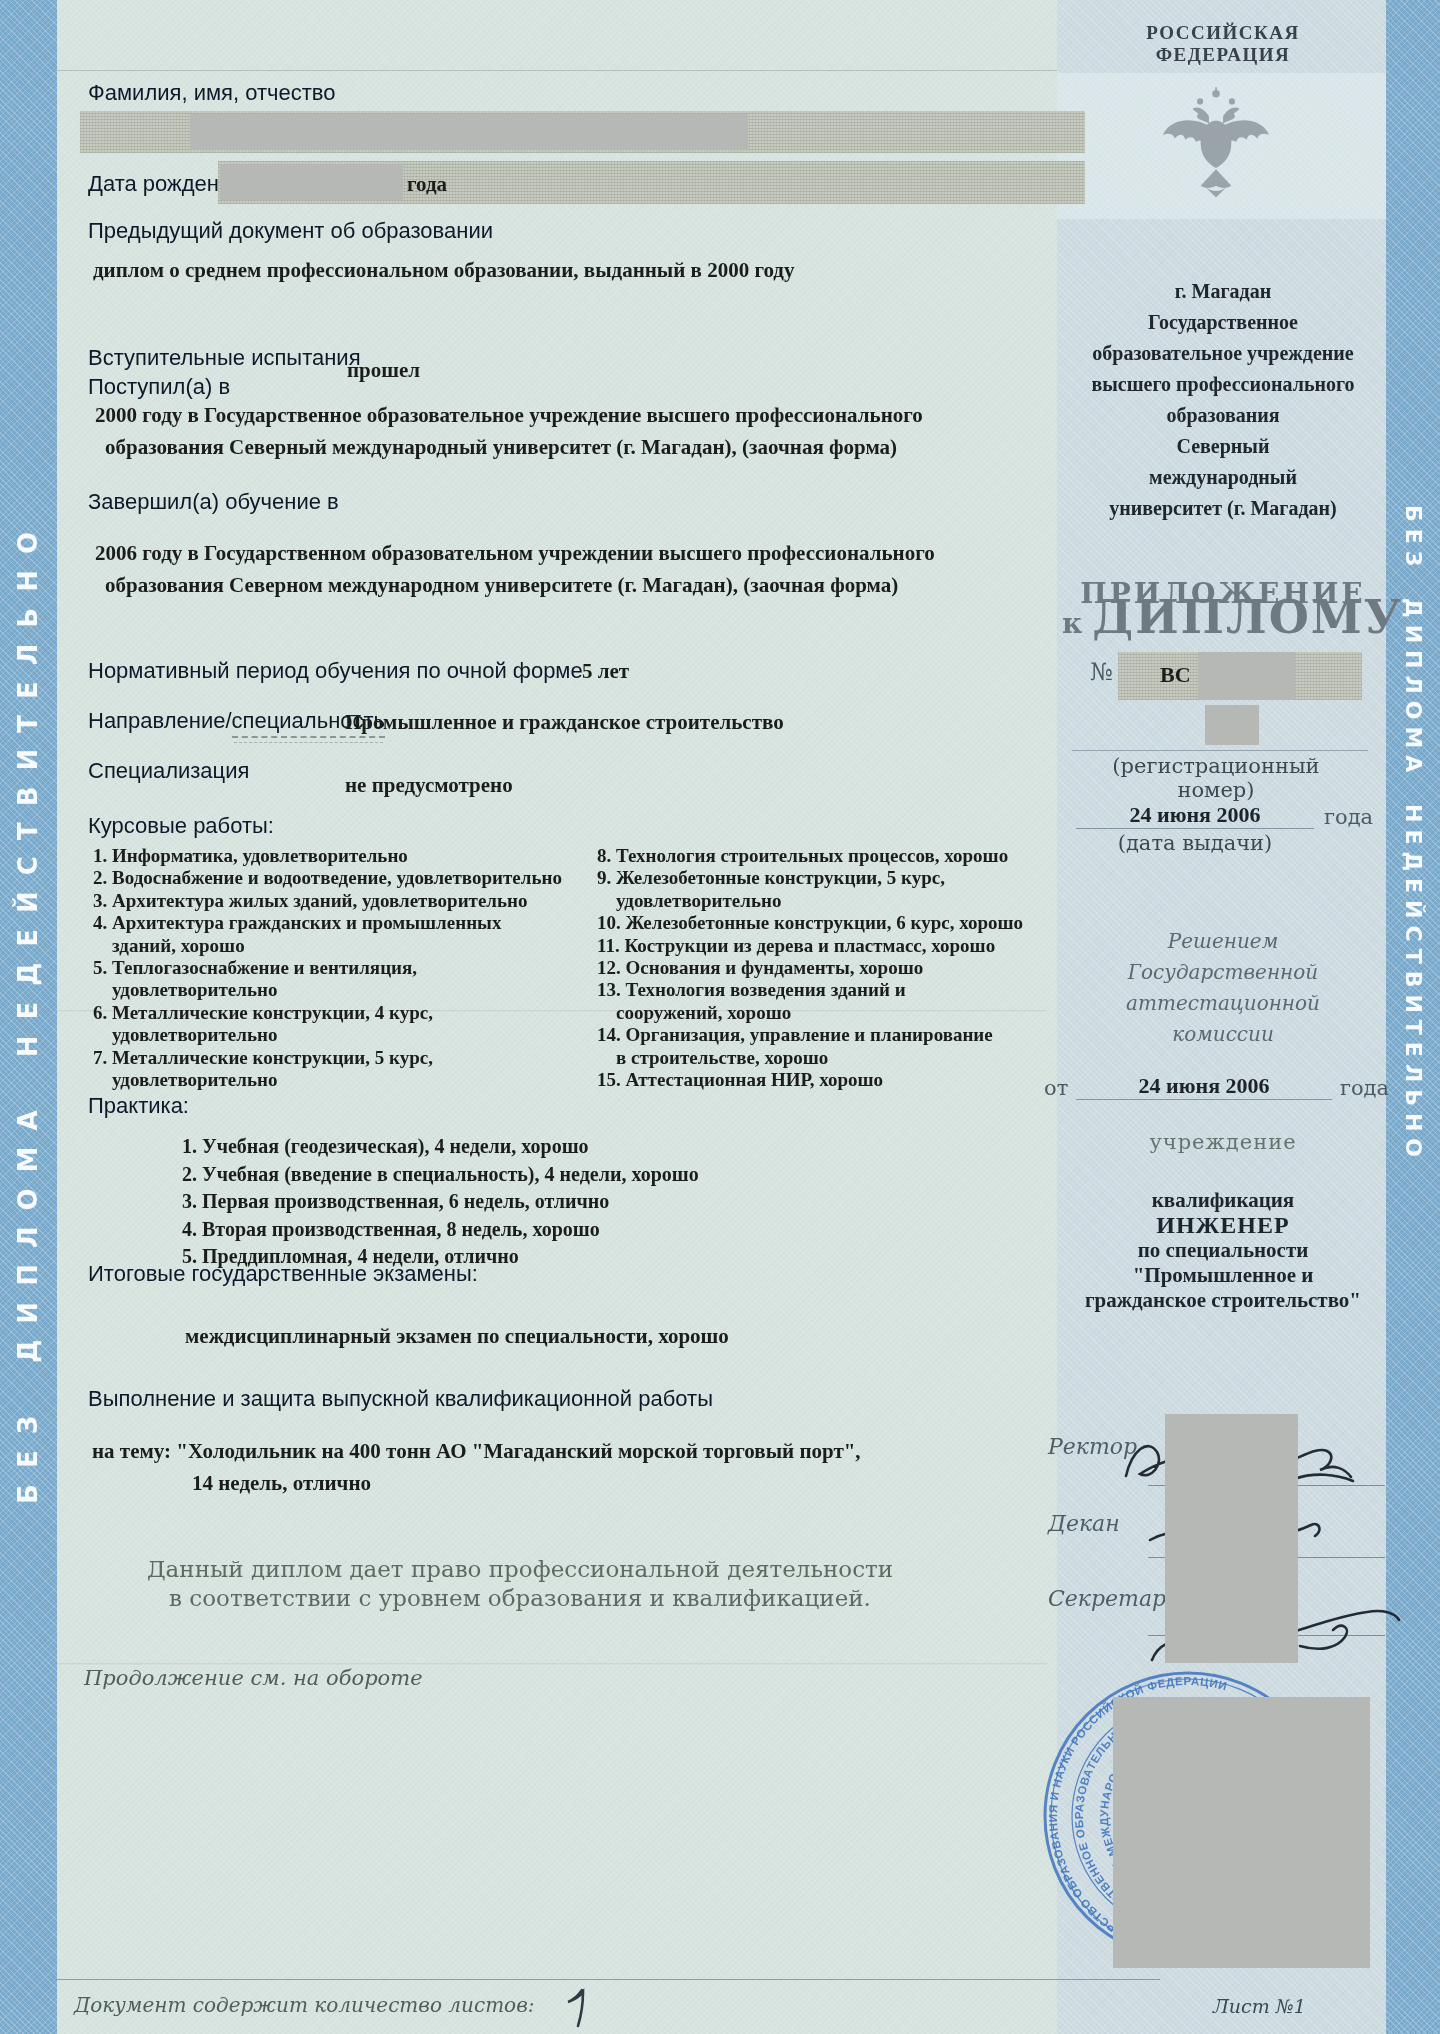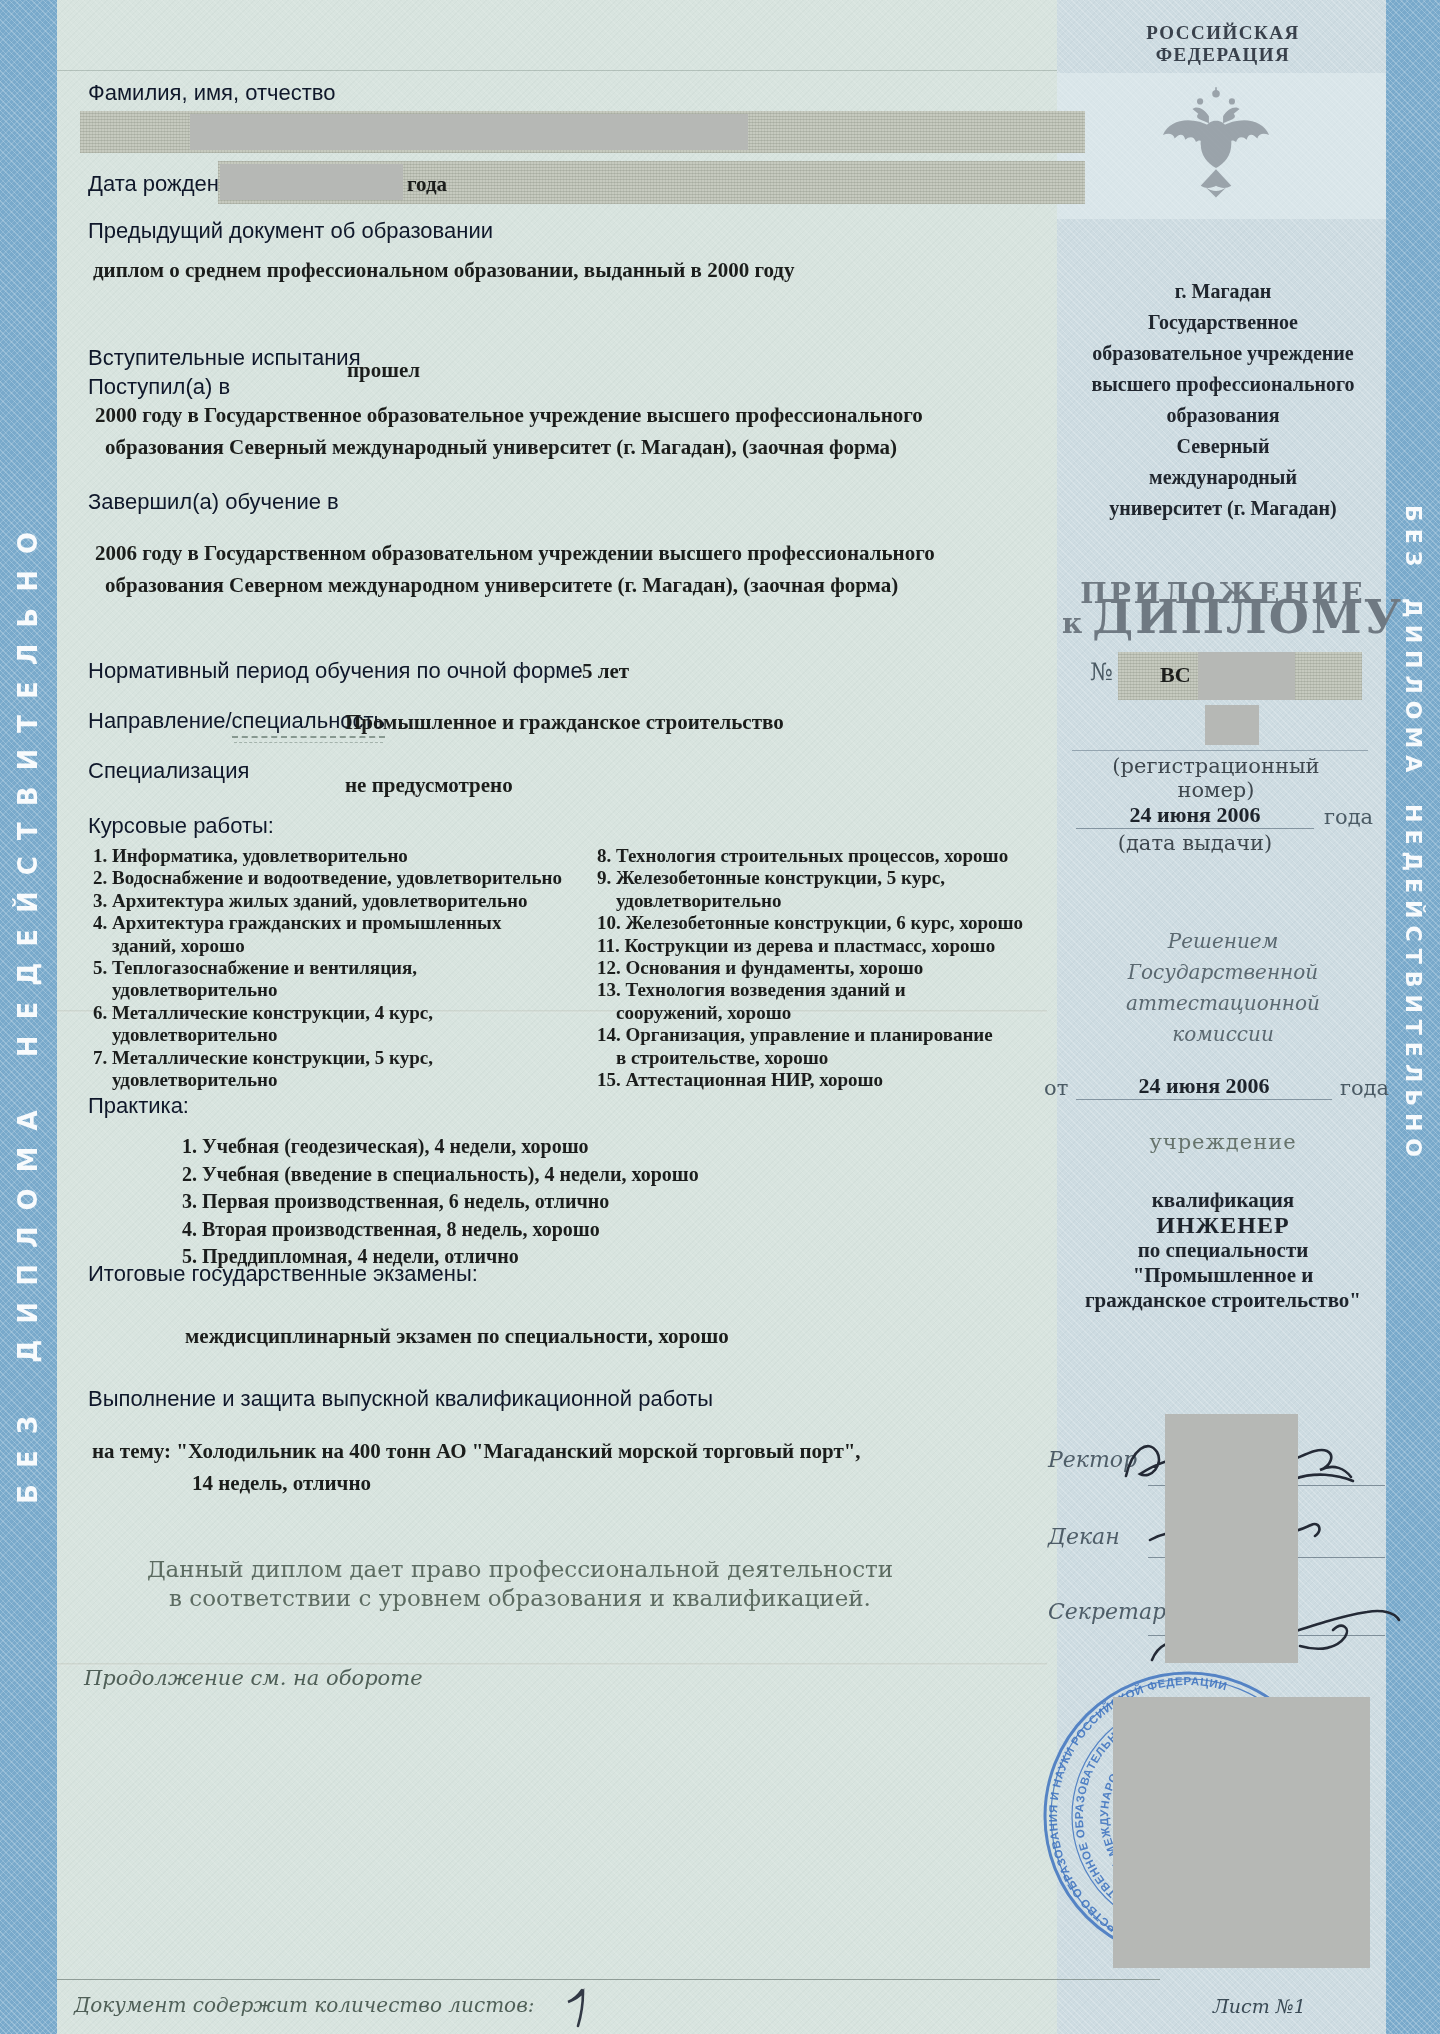--- a/index.html
+++ b/index.html
@@ -42,21 +42,21 @@
   .inst-line::after{content:"";position:absolute;left:4px;right:4px;bottom:4px;border-bottom:1px dashed rgba(100,120,135,.38);z-index:-1;}
   .title-sup{font-family:"DejaVu Serif",serif;font-weight:700;color:#6f7982;}
   .cw-line{font-family:"Liberation Serif",serif;font-weight:700;color:#1b1d1c;font-size:19px;line-height:22.4px;white-space:pre;}
   .pr-line{font-family:"Liberation Serif",serif;font-weight:700;color:#1b1d1c;font-size:20px;line-height:27.5px;white-space:pre;}
   .dec-line{font-family:"DejaVu Serif",serif;font-style:italic;color:#5a6870;font-size:20px;line-height:31px;position:relative;}
   .dec-line::after{content:"";position:absolute;left:10px;right:10px;bottom:4px;border-bottom:1px dashed rgba(100,120,135,.25);z-index:-1;}
   .qual-line{font-family:"Liberation Serif",serif;font-weight:700;color:#1e242c;font-size:21px;line-height:25px;position:relative;white-space:nowrap;}
   .qual-line:nth-child(2){font-size:24px;letter-spacing:1px;}
   .qual-line::after{content:"";position:absolute;left:0px;right:0px;bottom:2px;border-bottom:1px dashed rgba(100,120,135,.30);z-index:-1;}
   .itnote{font-family:"DejaVu Serif",serif;font-style:italic;color:#4f5f57;}
-  .siglbl{font-family:"DejaVu Serif",serif;font-style:italic;color:#4e5d68;font-size:22px;margin-top:13px;}
+  .siglbl{font-family:"DejaVu Serif",serif;font-style:italic;color:#4e5d68;font-size:22px;}
   .sigline{position:absolute;left:1148px;width:237px;border-top:1.3px solid rgba(60,78,92,.55);}
   .redact{position:absolute;background:#b6b8b5;}
   .texband{position:absolute;background-color:#c6cabf;
     background-image:repeating-linear-gradient(0deg, rgba(105,112,98,.22) 0 1px, rgba(0,0,0,0) 1px 3px),
                      repeating-linear-gradient(90deg, rgba(105,112,98,.13) 0 1px, rgba(0,0,0,0) 1px 3px);}
   .thinline{position:absolute;border-top:1px solid rgba(90,110,125,.5);}
   .date-row{position:absolute;display:flex;align-items:flex-end;}
   .date-line{border-bottom:1.2px solid rgba(70,90,105,.55);text-align:center;font-family:"Liberation Serif",serif;font-weight:700;font-size:22px;color:#1d232b;}
   .gray-ser{font-family:"DejaVu Serif",serif;color:#4a5a64;font-size:21px;}
   .spec-u{position:relative;}

